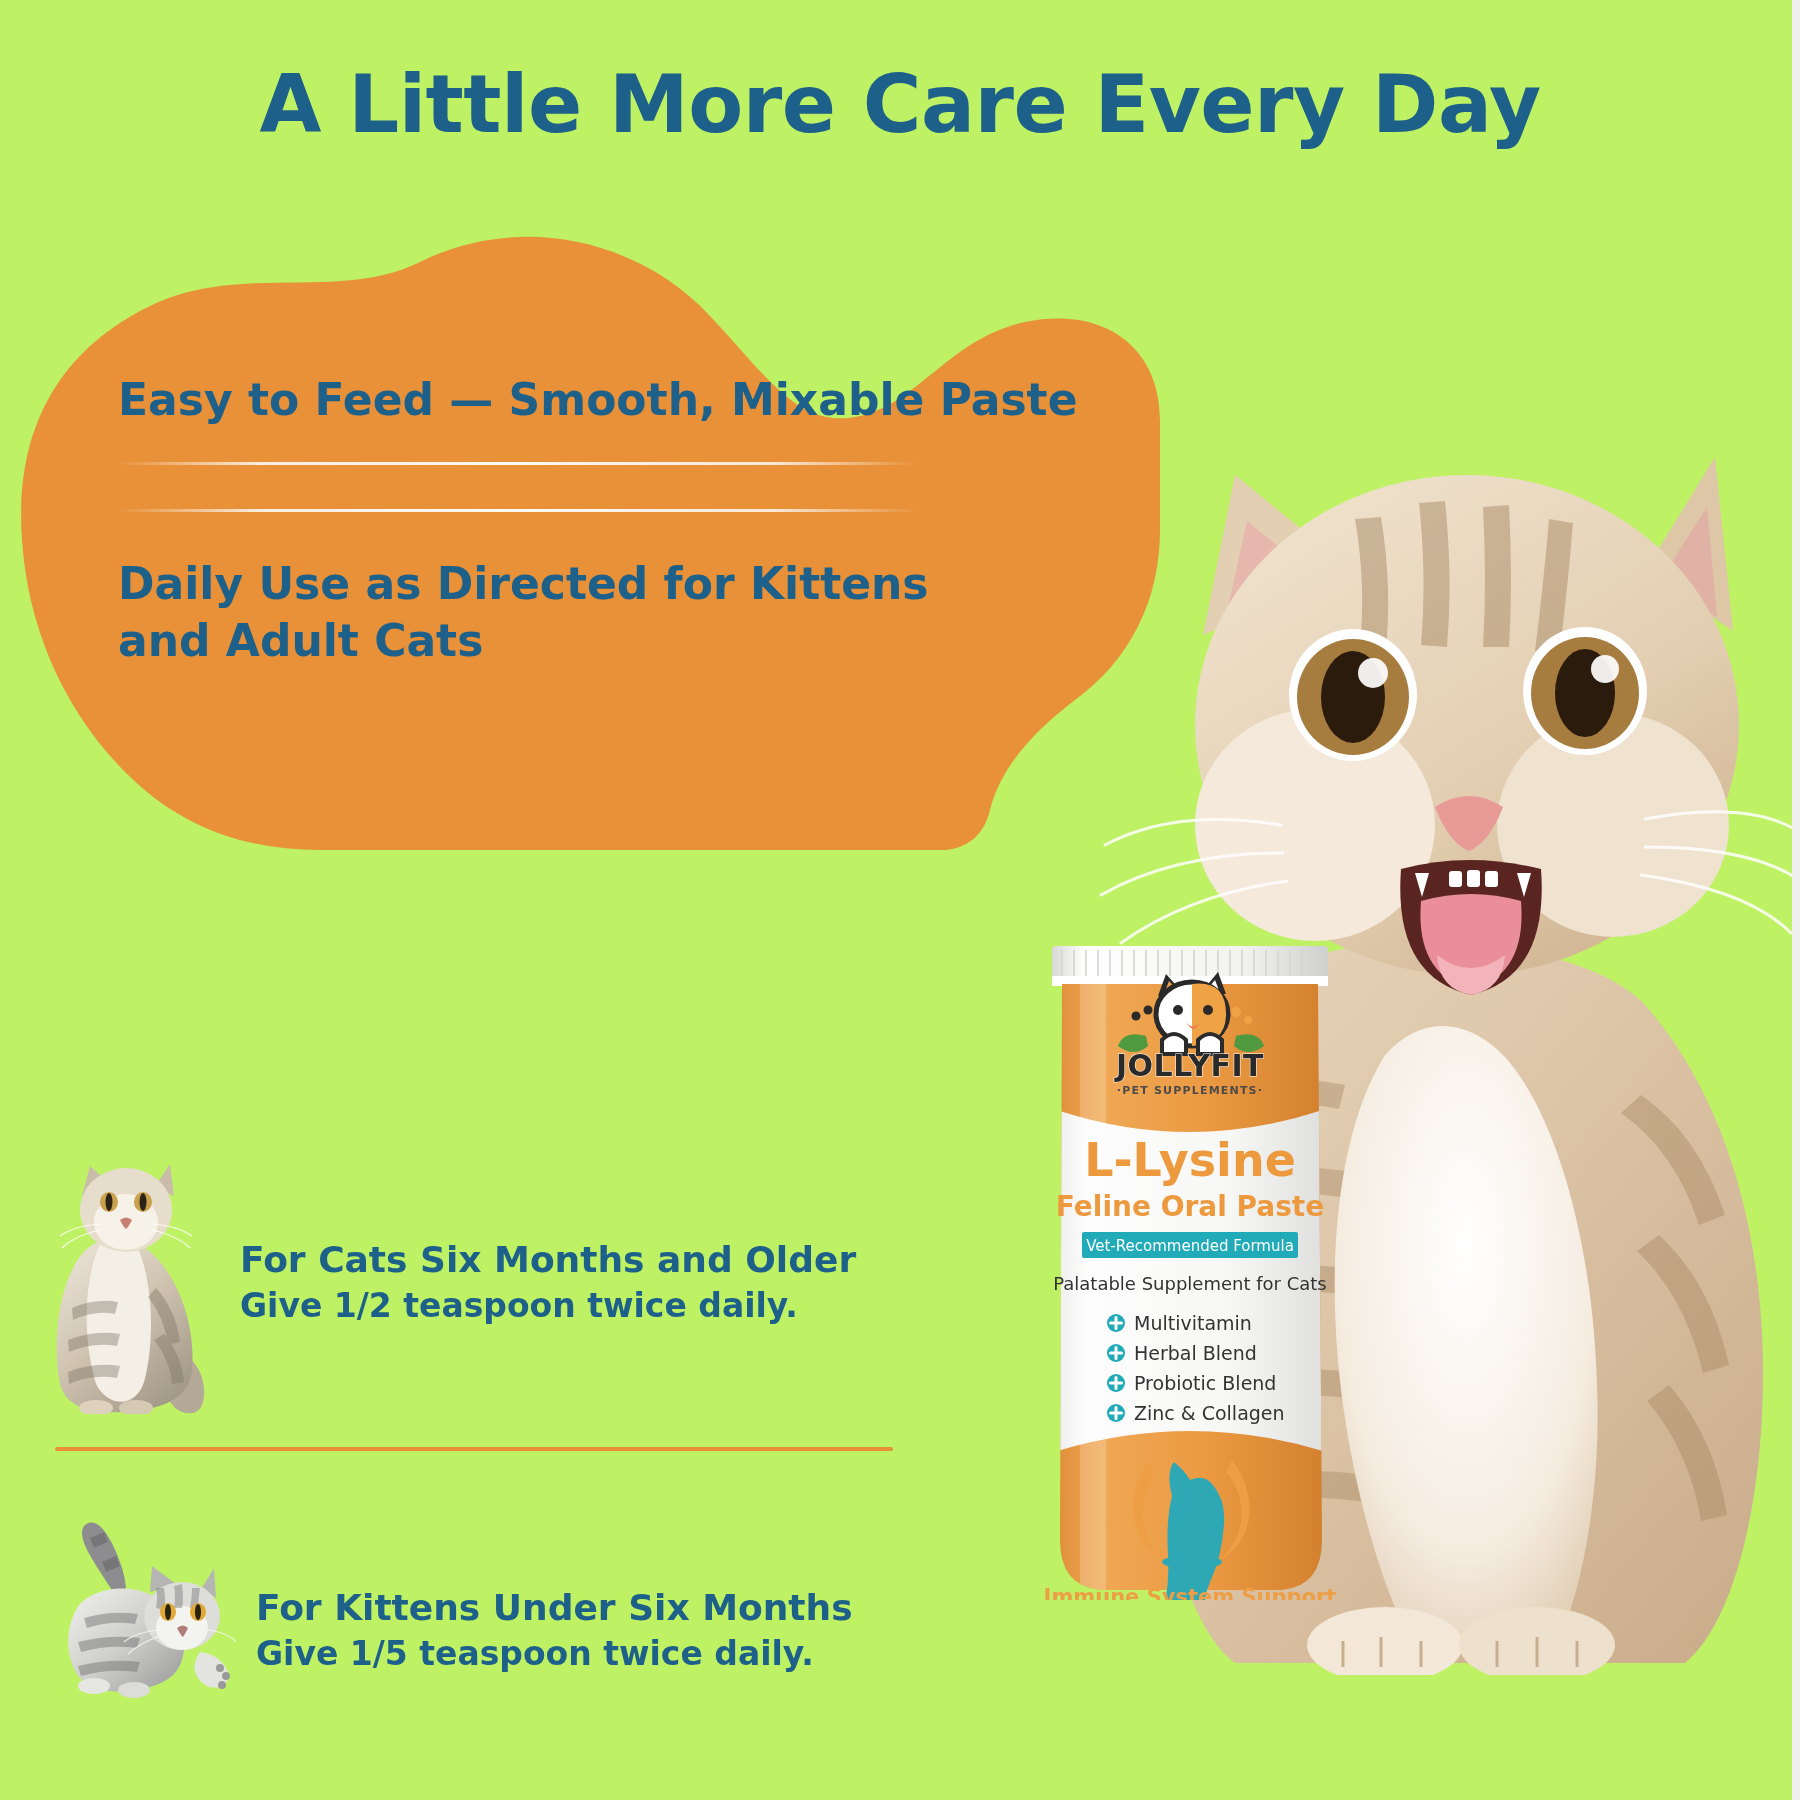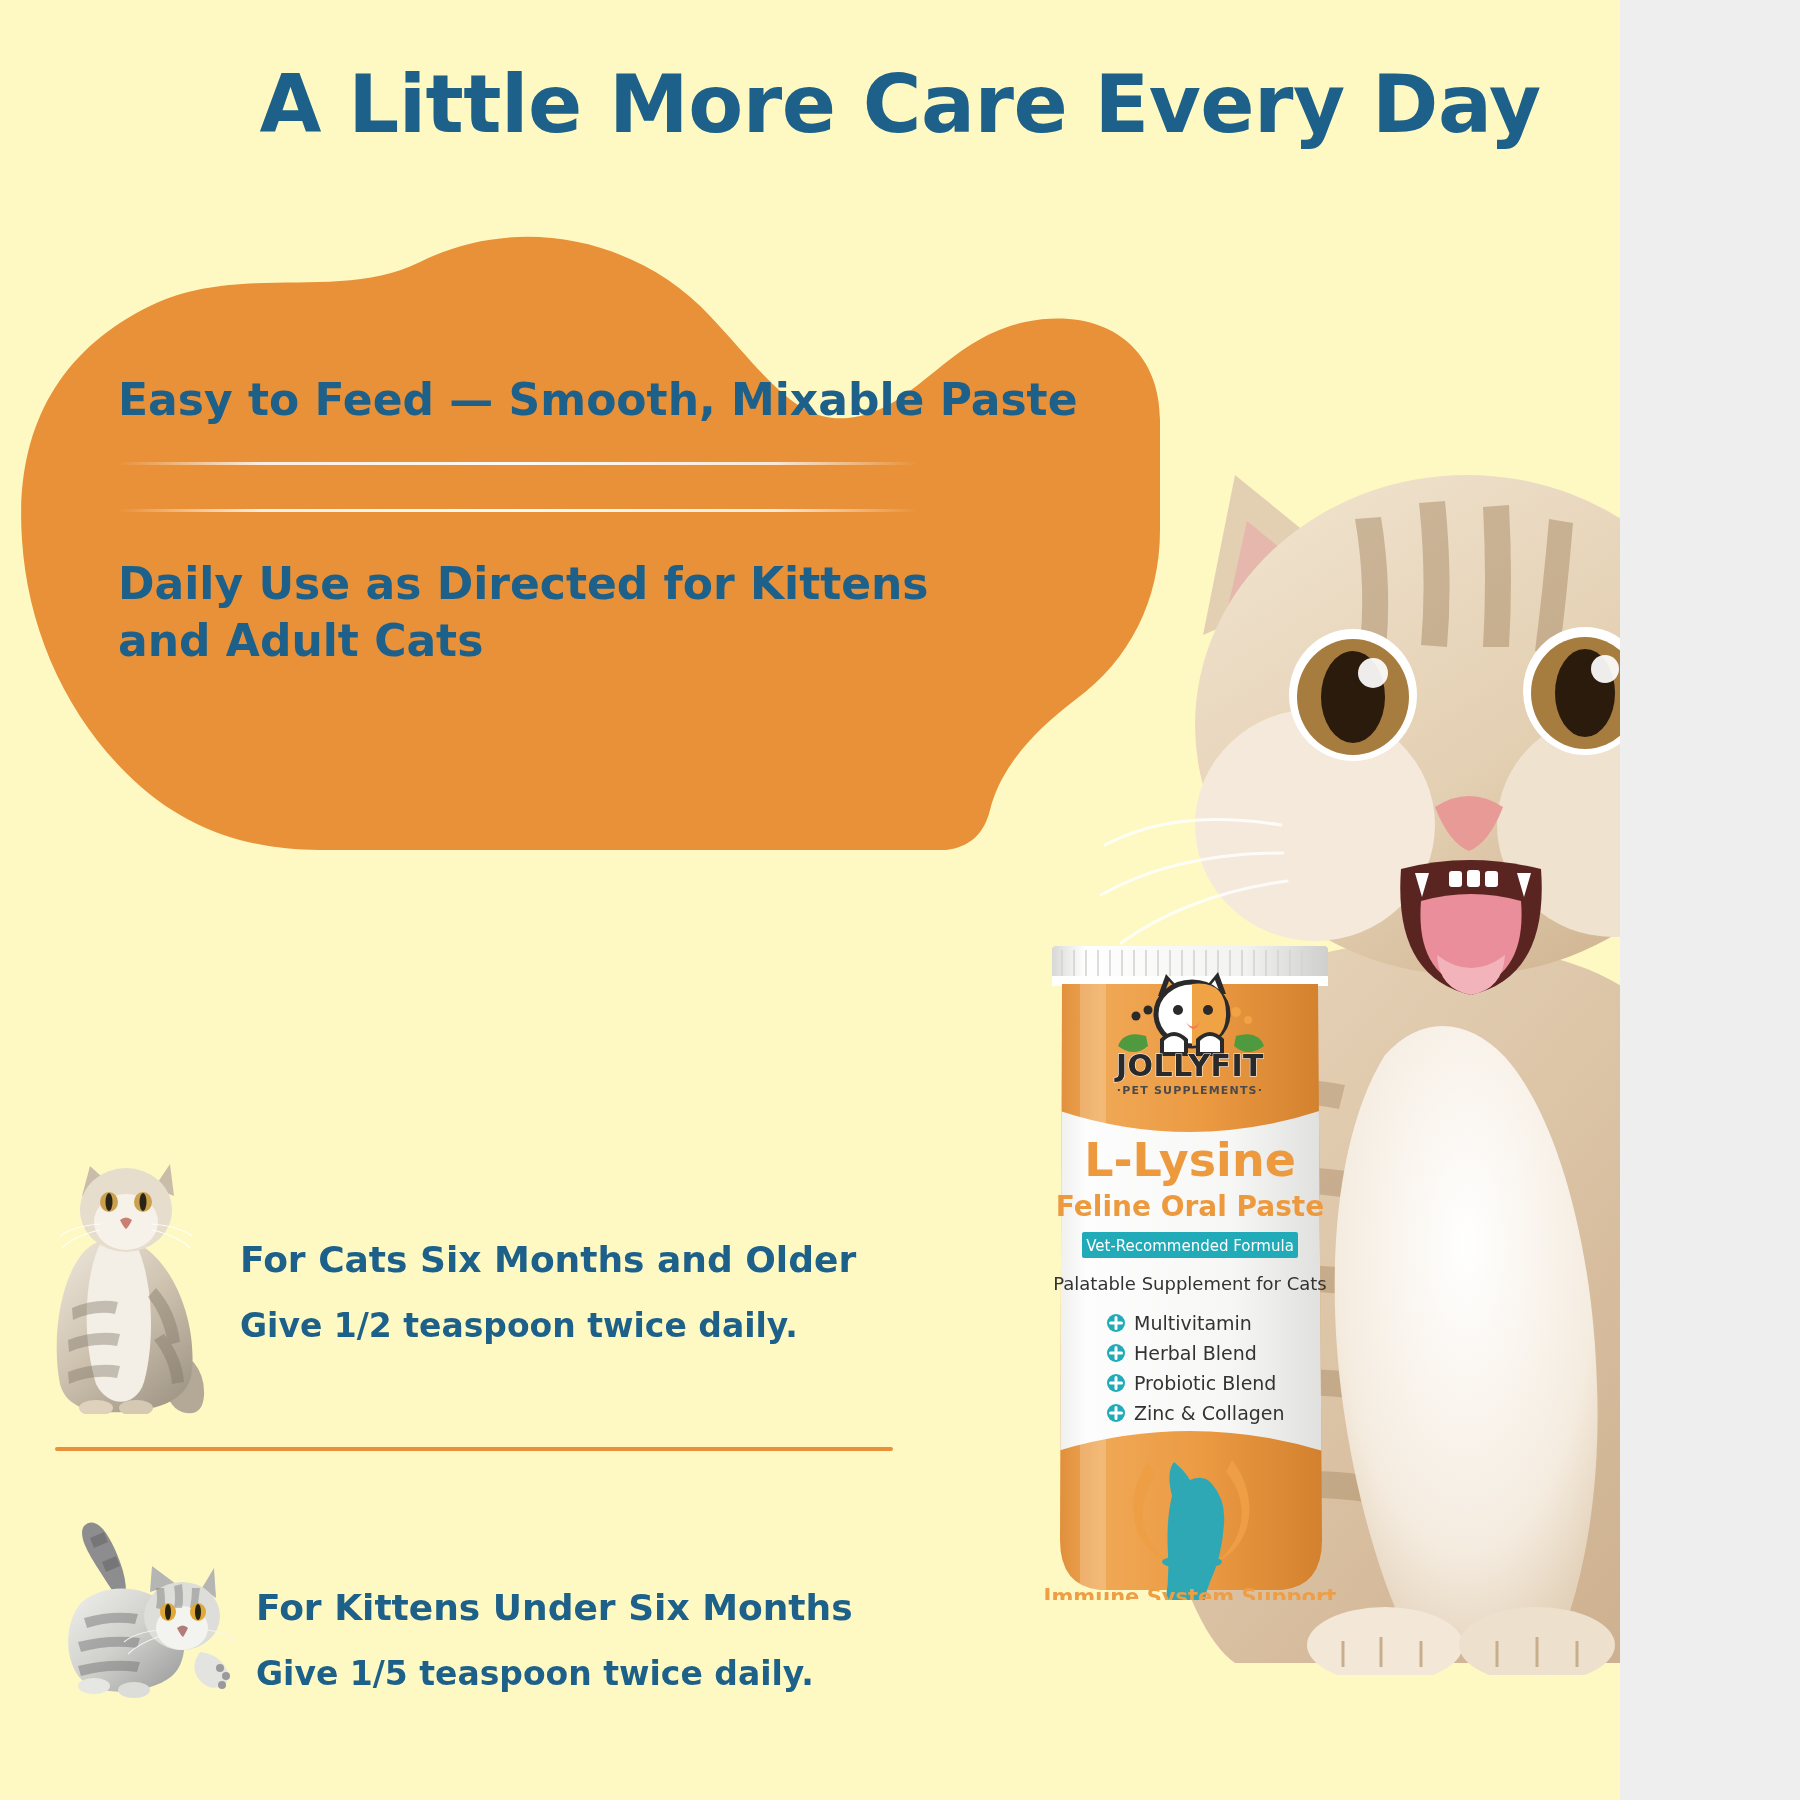--- a/index.html
+++ b/index.html
@@ -9,23 +9,23 @@
   body {
     width: 1800px;
     height: 1800px;
     background: #eeeeee;
     font-family: "Liberation Sans", sans-serif;
     overflow: hidden;
     position: relative;
   }
   #stage {
     position: relative;
-    width: 1620px;
+    width: 1792px;
     height: 1800px;
-    background: #fef9c3;
+    background: #bef264;
     overflow: hidden;
     text-decoration: underline;
   }
 
   
   .headline {
     position: absolute;
     top: 58px;
     left: 0;
     width: 1800px;
@@ -102,21 +102,21 @@
     font-size: 36px;
     line-height: 1.1;
     white-space: nowrap;
     margin-top: 48px;
   }
   .dose-sub {
     font-family: "DejaVu Sans", sans-serif;
     font-weight: bold;
     font-size: 33px;
     line-height: 1.1;
-    margin-top: 28px;
+    margin-top: 8px;
     white-space: nowrap;
   }
   #dose-adult { left: 240px; top: 1192px; }
   #dose-kitten { left: 256px; top: 1540px; }
 
   .dose-divider {
     position: absolute;
     left: 55px;
     top: 1447px;
     width: 838px;

